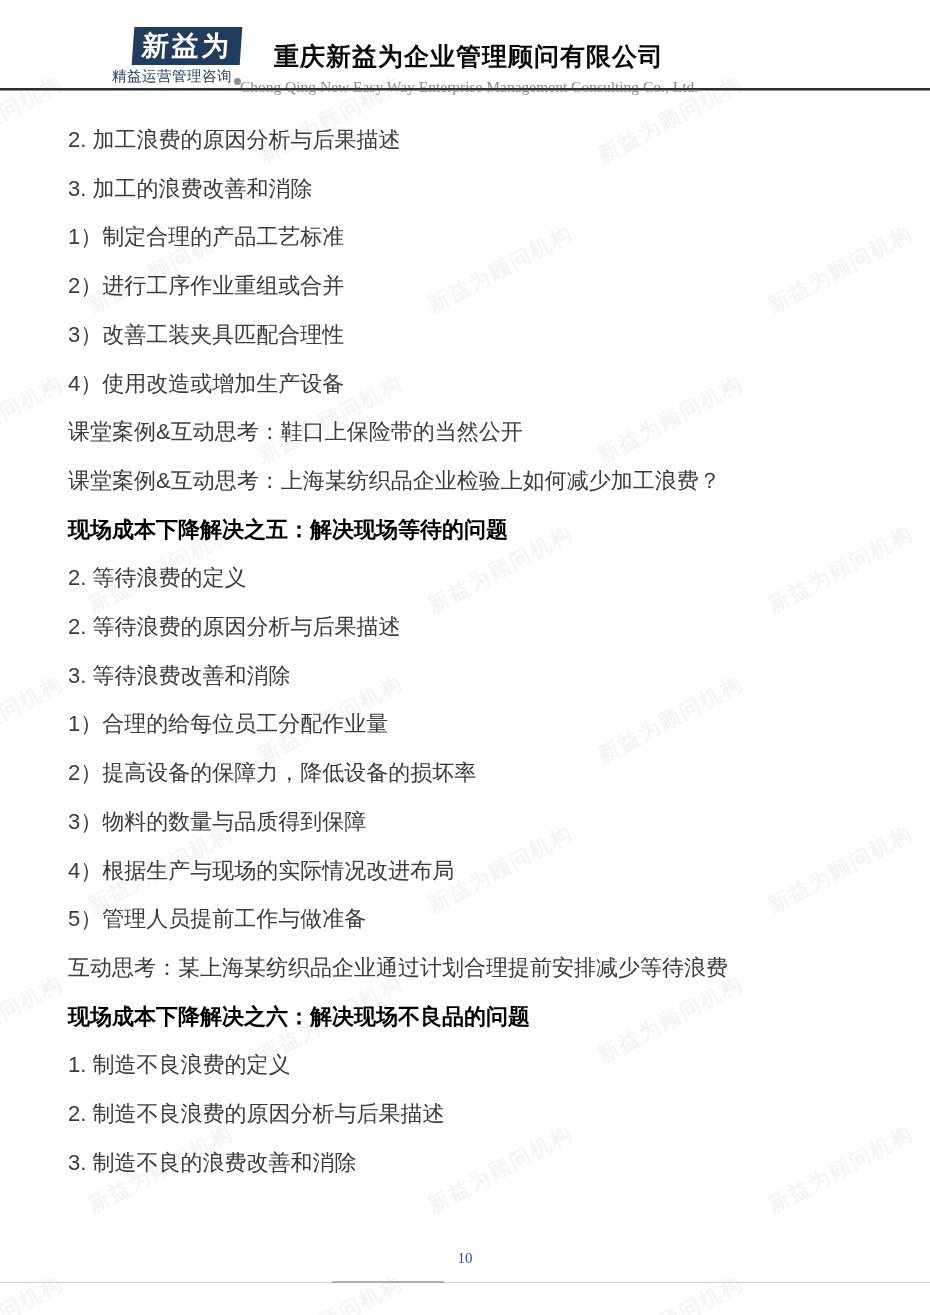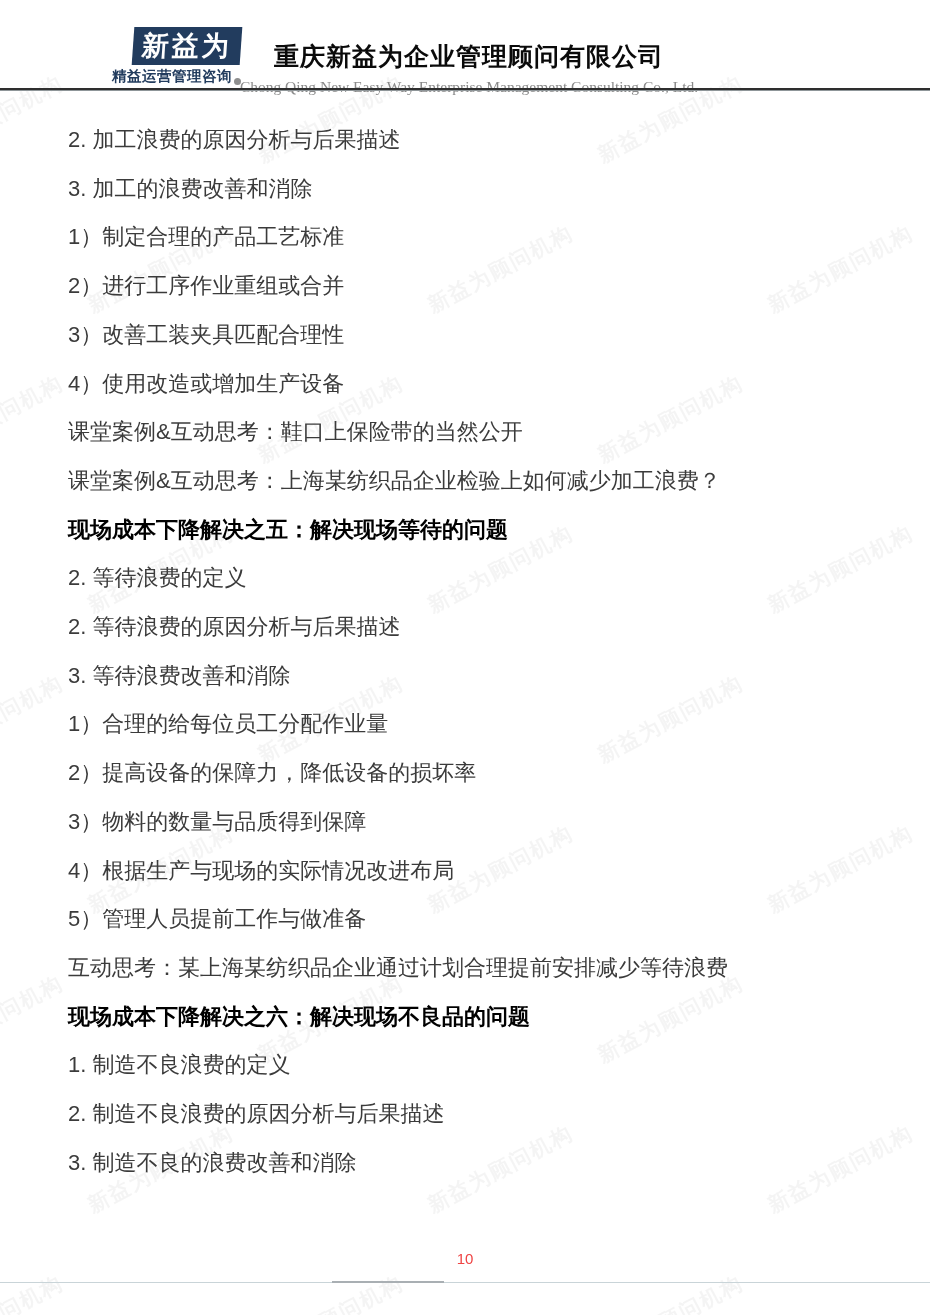--- a/index.html
+++ b/index.html
@@ -38,21 +38,21 @@
     background:#223c5e;
     color:#ffffff;
     display:flex; align-items:center; justify-content:center;
     font-size:27px; font-weight:bold;
     letter-spacing:3px;
     transform:skewX(-4deg);
   }
   .logo-sub {
     margin-top:2px;
     display:flex; align-items:flex-end;
-    font-size:14.5px; font-weight:bold;
+    font-size:14.5px; font-weight:normal;
     color:#223c5e;
     letter-spacing:0.5px;
     white-space:nowrap;
   }
   .logo-dot {
     width:7px; height:7px; border-radius:50%;
     background:#8f8f8f;
     margin-left:2px; margin-bottom:1px;
     display:inline-block;
   }
@@ -87,22 +87,22 @@
     line-height:48.7px;
     color:#3b3b3b;
     white-space:nowrap;
   }
   .para.bold { font-weight:bold; color:#000000;font-family:Liberation Serif, serif; }
 
   
   .page-number {
     position:absolute; left:0; right:0; top:1250px;
     text-align:center;
-    font-family:Liberation Sans, sans-serif;
-    font-size:15px; color:#ef4444;
+    font-family:Liberation Serif, serif;
+    font-size:15px; color:#1d4ed8;
     z-index:2;
   }
   .footer-rule {
     position:absolute; left:0; right:0; top:1282px;
     height:1px; background:#c9d4d8;
     z-index:2;
   }
   .footer-rule-dark {
     position:absolute; left:332px; top:-1px;
     width:112px; height:2px;

